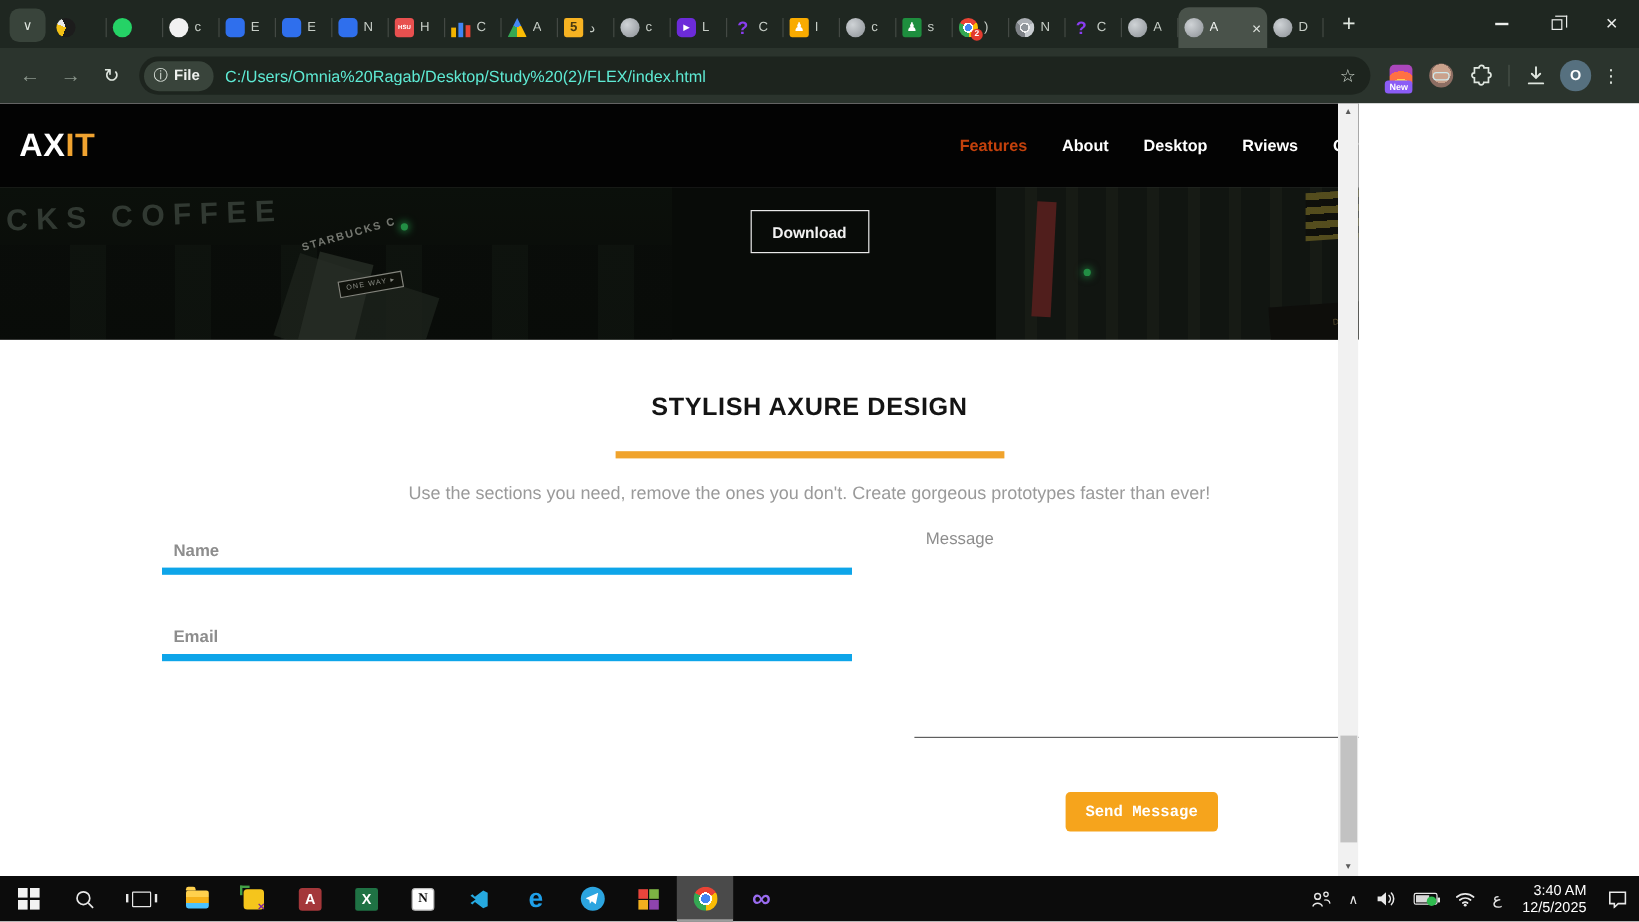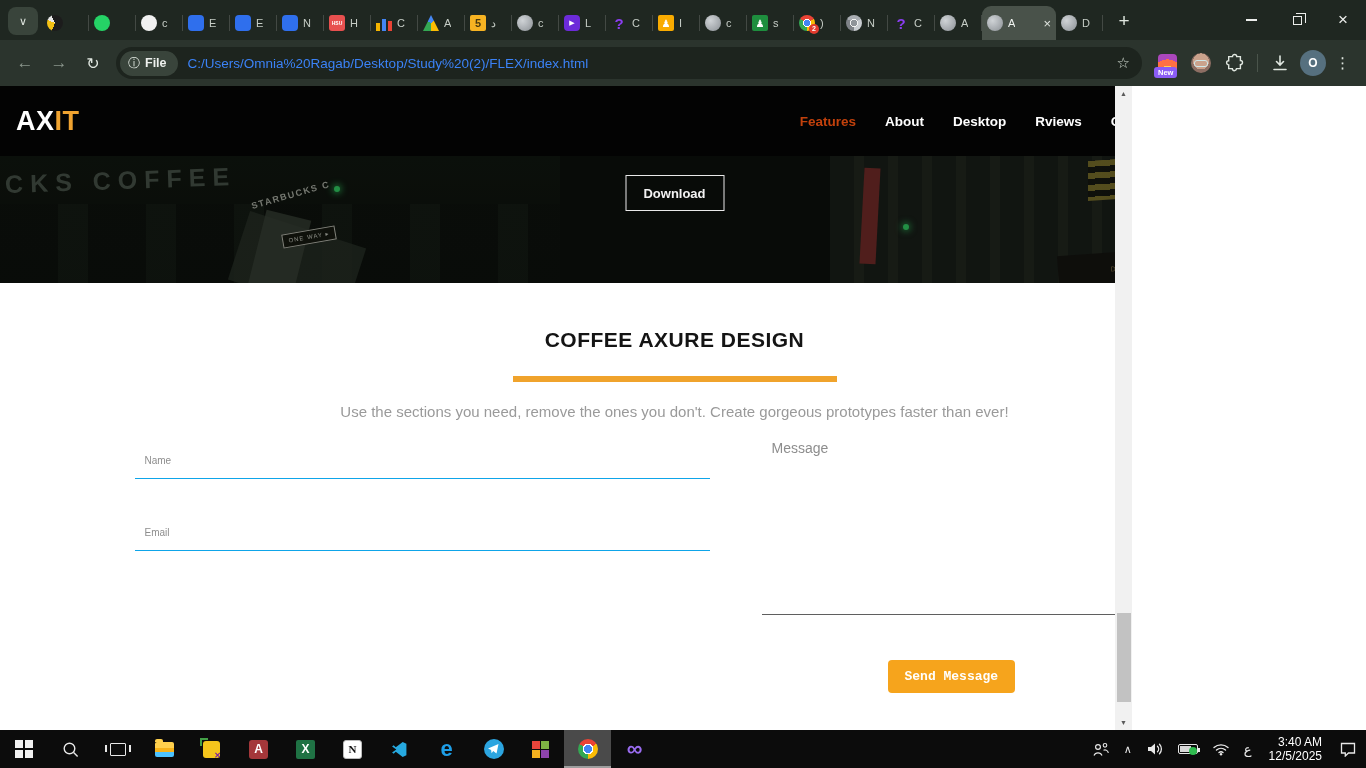--- a/index.html
+++ b/index.html
@@ -44,21 +44,21 @@
   .wc-restore span { display:block; width:9px; height:9px; border:1.3px solid #eceeec; position:relative; }
   .wc-restore span::before { content:""; position:absolute; top:-4px; left:2.6px; width:9px; height:9px; border-top:1.3px solid #eceeec; border-right:1.3px solid #eceeec; }
   .wc-close { font-size:17px; }
 
   .toolbar { position:absolute; top:40px; left:0; width:1366px; height:46px; background:#2b342d; display:flex; align-items:center; padding:0 10px 0 8px; }
   .navbtn { width:30px; height:30px; display:flex; align-items:center; justify-content:center; font-size:17px; color:#8b968c; flex:none; margin:0 2px; }
   .navbtn.lit { color:#dfe6df; font-size:16px; }
   .addressbar { flex:1; height:32px; background:#1d241e; border-radius:16px; margin:0 8px 0 6px; display:flex; align-items:center; padding:0 10px 0 4px; min-width:0; }
   .filechip { background:#39443b; border-radius:13px; height:25px; padding:0 11px 0 8px; display:flex; align-items:center; gap:5px; color:#eef1ee; font-size:12.5px; font-weight:bold; flex:none; }
   .infoglyph { font-size:12px; font-weight:normal; color:#dfe6df; }
-  .urltext { margin-left:10px; color:#3b82f6; font-size:13.5px; white-space:nowrap; overflow:hidden; flex:1; }
+  .urltext { margin-left:10px; color:#5eead4; font-size:13.5px; white-space:nowrap; overflow:hidden; flex:1; }
   .starbtn { margin-left:auto; color:#cfd8cf; font-size:15px; flex:none; padding:0 2px; }
   .extbtn { width:30px; height:32px; display:flex; align-items:center; justify-content:center; flex:none; position:relative; margin:0 2px; }
   .ext-new-ic { width:19px; height:19px; border-radius:4px; background:radial-gradient(circle at 50% 105%,#ffd54f 0 38%,#ff7043 38% 66%,#ab47bc 66%); }
   .ext-new-badge { position:absolute; bottom:1px; left:2px; background:#8b5cf6; color:#fff; font-size:7.5px; font-weight:bold; padding:1px 4px; border-radius:3px; }
   .ext-monkey-ic { width:20px; height:20px; border-radius:50%; background:radial-gradient(circle at 50% 42%,#caa28c 0 52%,#8d6e63 52%); position:relative; }
   .ext-monkey-ic::after { content:""; position:absolute; left:3px; top:7px; width:12px; height:5px; border:1.2px solid #cfe8ea; border-radius:3px; }
   .tbsep { width:1px; height:18px; background:#4a544b; margin:0 5px; flex:none; }
   .profilebtn { width:26px; height:26px; border-radius:50%; background:#56707f; color:#fff; font-size:12px; font-weight:bold; display:flex; align-items:center; justify-content:center; flex:none; margin:0 3px; }
   .kebab { color:#dfe6df; font-size:15px; padding:0 6px; flex:none; }
 
@@ -93,21 +93,21 @@
   .ph-overlay { left:0; top:0; width:1349px; height:127px; background:rgba(4,7,4,.38); }
   .downloadbtn { left:50%; top:19px; transform:translateX(-50%); width:99px; height:36px; border:1px solid #e9e9e9; background:rgba(15,15,15,.15); color:#f2f2f2; font-size:13px; font-weight:bold; font-family:"Liberation Sans",sans-serif; display:flex; align-items:center; justify-content:center; }
 
   .features-section { position:absolute; top:197px; left:0; width:1349px; }
   .sec-title { margin-top:45px; text-align:center; font-size:21px; font-weight:bold; letter-spacing:.5px; color:#141414; }
   .sec-bar { width:324px; height:6px; background:#f0a32c; margin:24px auto 0; }
   .sec-sub { margin-top:21px; text-align:center; font-size:15px; color:#9a9a9a; }
 
   .contactform { width:1080px; margin:13px auto 0; display:flex; gap:52px; }
   .form-left { width:575px; }
-  .u-input { display:block; width:100%; height:46px; border:none; border-bottom:1px solid #0ea5e9; outline:none; font-size:10px; color:#333; padding:16px 10px 6px; font-family:"Liberation Sans",sans-serif; background:transparent; }
+  .u-input { display:block; width:100%; height:46px; border:none; border-bottom:6px solid #0ea5e9; outline:none; font-size:14px; color:#333; padding:16px 10px 6px; font-family:"Liberation Sans",sans-serif; background:transparent;font-weight:bold; }
   .u-input + .u-input { margin-top:26px; }
   .u-input::placeholder { color:#8d8d8d; opacity:1; }
   .form-right { flex:1; position:relative; }
   .u-textarea { display:block; width:100%; height:182px; border:none; border-bottom:1px solid #5f5f5f; outline:none; resize:none; font-size:14px; color:#333; padding:7px 10px; font-family:"Liberation Sans",sans-serif; background:transparent; }
   .u-textarea::placeholder { color:#8d8d8d; opacity:1; }
   .resize-handle { position:absolute; right:1px; bottom:4px; width:10px; height:10px; background:linear-gradient(135deg,transparent 0 46%,#777 46% 52%,transparent 52% 68%,#777 68% 74%,transparent 74%); }
   .form-actions { width:1080px; margin:45px auto 0; }
   .sendbtn { margin-left:753px; background:#f6a41c; border:none; color:#fff; font-size:13px; font-weight:bold; padding:9px 17px; border-radius:4px; font-family:Liberation Mono, monospace; }
 
   
@@ -372,21 +372,21 @@
         <div class="ph-banner"></div>
         <div class="ph-light2"></div>
         <div class="ph-yellowwin"></div>
         <div class="ph-awn2">DESIGNER  DP  PROMISE</div>
         <div class="ph-nassau">NASSAU</div>
         <div class="ph-overlay"></div>
         <div class="downloadbtn">Download</div>
       </div>
 
       <div class="features-section">
-        <div class="sec-title">COFFEE AXURE DESIGN</div>
+        <div class="sec-title">STYLISH AXURE DESIGN</div>
         <div class="sec-bar"></div>
         <div class="sec-sub">Use the sections you need, remove the ones you don't. Create gorgeous prototypes faster than ever!</div>
 
         <div class="contactform">
           <div class="form-left">
             <input class="u-input" type="text" placeholder="Name" style="">
             <input class="u-input" type="text" placeholder="Email" style="">
           </div>
           <div class="form-right">
             <textarea class="u-textarea" placeholder="Message" style=""></textarea>

